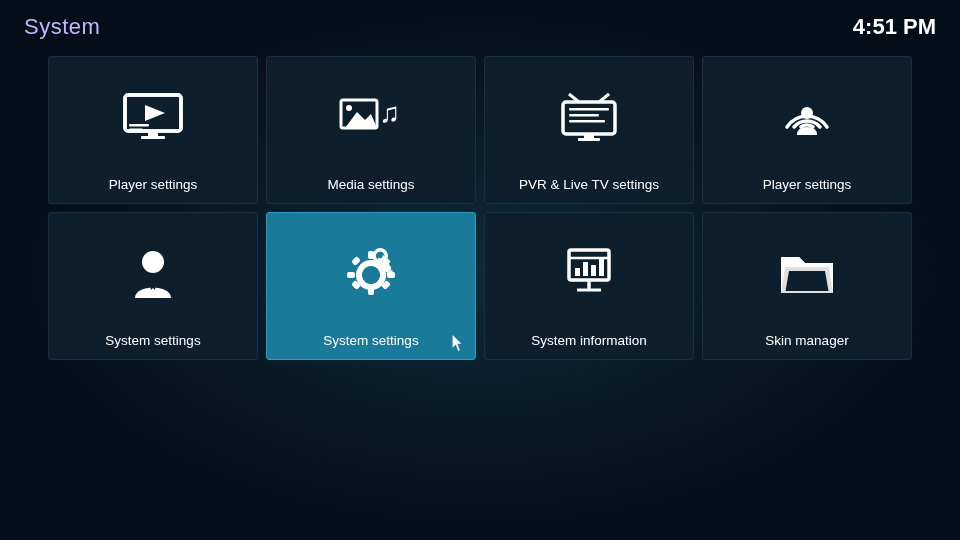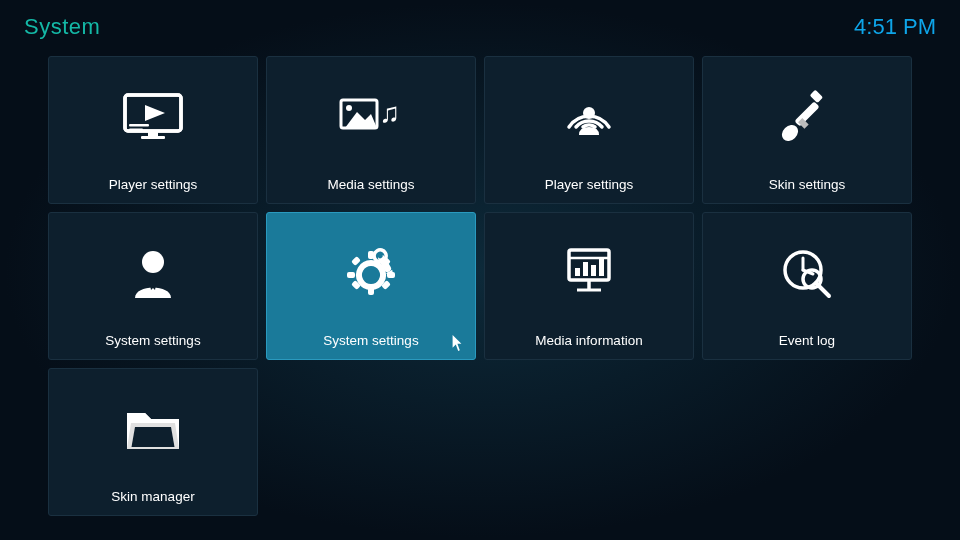--- a/index.html
+++ b/index.html
@@ -28,28 +28,28 @@
       z-index: 1;
       display: flex;
       justify-content: space-between;
       align-items: center;
       padding: 14px 24px 8px 24px;
     }
 
     .header-title {
       font-size: 22px;
       font-weight: 300;
-      color: #14b8a6;
+      color: #c4b5fd;
       letter-spacing: 0.5px;
     }
 
     .header-time {
       font-size: 22px;
-      font-weight: 400;
-      color: #0ea5e9;
+      font-weight: 700;
+      color: #ffffff;
     }
 
     .grid-container {
       position: relative;
       z-index: 1;
       display: grid;
       grid-template-columns: repeat(4, 210px);
       grid-template-rows: repeat(3, 148px);
       gap: 8px;
       padding: 8px 28px;
@@ -140,54 +140,60 @@
         <rect x="2" y="8" width="36" height="28" rx="2" fill="none" stroke="#fff" stroke-width="3"></rect>
         <circle cx="10" cy="16" r="3" fill="#fff"></circle>
         <polygon points="6,36 18,20 26,28 32,22 38,36" fill="#fff"></polygon>
 
         <text x="40" y="30" font-size="28" fill="#fff" font-family="Arial">♫</text>
       </svg>
     </div>
     <span class="label">Media settings</span>
   </div>
 
+  <div class="grid-item">
+    <div class="icon-area">
+      <svg width="64" height="50" viewBox="0 0 64 50">
+
+        <rect x="6" y="10" width="52" height="32" rx="3" fill="none" stroke="#fff" stroke-width="3.5"></rect>
+
+        <line x1="22" y1="10" x2="12" y2="2" stroke="#fff" stroke-width="3"></line>
+
+        <line x1="42" y1="10" x2="52" y2="2" stroke="#fff" stroke-width="3"></line>
+
+        <rect x="12" y="16" width="40" height="2.5" rx="1" fill="#fff"></rect>
+        <rect x="12" y="22" width="30" height="2.5" rx="1" fill="#fff"></rect>
+        <rect x="12" y="28" width="36" height="2.5" rx="1" fill="#fff"></rect>
+
+        <rect x="27" y="42" width="10" height="4" fill="#fff"></rect>
+        <rect x="21" y="46" width="22" height="3" rx="1" fill="#fff"></rect>
+      </svg>
+    </div>
+    <span class="label">PVR &amp; Live TV settings</span>
+  </div>
 
   <div class="grid-item">
     <div class="icon-area">
       <svg width="56" height="52" viewBox="0 0 56 52">
 
         <path d="M8,36 A24,24 0 0,1 48,36" fill="none" stroke="#fff" stroke-width="3.5" stroke-linecap="round"></path>
 
         <path d="M15,36 A17,17 0 0,1 41,36" fill="none" stroke="#fff" stroke-width="3.5" stroke-linecap="round"></path>
 
         <path d="M22,36 A10,10 0 0,1 34,36" fill="none" stroke="#fff" stroke-width="3.5" stroke-linecap="round"></path>
 
         <circle cx="28" cy="22" r="6" fill="#fff"></circle>
 
         <path d="M18,44 Q18,36 28,36 Q38,36 38,44" fill="#fff"></path>
       </svg>
     </div>
     <span class="label">Player settings</span>
   </div>
 
 
-  <div class="grid-item">
-    <div class="icon-area">
-      <svg width="56" height="54" viewBox="0 0 56 54">
-
-        <rect x="32" y="2" width="11" height="8" rx="2" fill="#fff" transform="rotate(45,37,6)"></rect>
-        <rect x="24" y="10" width="8" height="28" rx="3" fill="#fff" transform="rotate(45,28,24)"></rect>
-
-        <ellipse cx="11" cy="43" rx="7" ry="9" fill="#fff" transform="rotate(45,11,43)"></ellipse>
-
-        <rect x="20" y="30" width="9" height="6" fill="#bbb" transform="rotate(45,24,33)"></rect>
-      </svg>
-    </div>
-    <span class="label">Skin settings</span>
-  </div>
 
   <div class="grid-item">
     <div class="icon-area">
       <svg width="56" height="54" viewBox="0 0 56 54">
 
         <circle cx="28" cy="16" r="11" fill="#fff"></circle>
 
         <path d="M10,52 C10,38 46,38 46,52 Z" fill="#fff"></path>
 
         <polygon points="28,27 24,34 28,32 32,34" fill="#0d1f2d"></polygon>
@@ -238,39 +244,23 @@
         <line x1="16" y1="44" x2="40" y2="44" stroke="#fff" stroke-width="3"></line>
 
         <rect x="14" y="22" width="5" height="8" fill="#fff"></rect>
         <rect x="22" y="16" width="5" height="14" fill="#fff"></rect>
         <rect x="30" y="19" width="5" height="11" fill="#fff"></rect>
         <rect x="38" y="12" width="5" height="18" fill="#fff"></rect>
 
         <line x1="8" y1="12" x2="48" y2="12" stroke="#fff" stroke-width="2.5"></line>
       </svg>
     </div>
-    <span class="label">Media information</span>
-  </div>
-
-  <div class="grid-item">
-    <div class="icon-area">
-      <svg width="56" height="54" viewBox="0 0 56 54">
-
-        <circle cx="24" cy="24" r="18" fill="none" stroke="#fff" stroke-width="3.5"></circle>
-
-        <line x1="24" y1="24" x2="24" y2="12" stroke="#fff" stroke-width="3" stroke-linecap="round"></line>
-        <line x1="24" y1="24" x2="34" y2="28" stroke="#fff" stroke-width="3" stroke-linecap="round"></line>
-
-        <line x1="37" y1="37" x2="50" y2="50" stroke="#fff" stroke-width="4" stroke-linecap="round"></line>
-
-        <circle cx="33" cy="33" r="9" fill="none" stroke="#fff" stroke-width="3.5"></circle>
-      </svg>
-    </div>
-    <span class="label">Event log</span>
-  </div>
+    <span class="label">System information</span>
+  </div>
+
 
   <div class="grid-item">
     <div class="icon-area">
       <svg width="60" height="52" viewBox="0 0 60 52">
 
         <path d="M4,16 L4,46 L56,46 L56,16 Z" fill="#fff"></path>
 
         <path d="M4,16 L4,10 L22,10 L28,16 Z" fill="#fff"></path>
 
         <path d="M4,20 L8,46 L56,46 L52,20 Z" fill="#ccc"></path>

